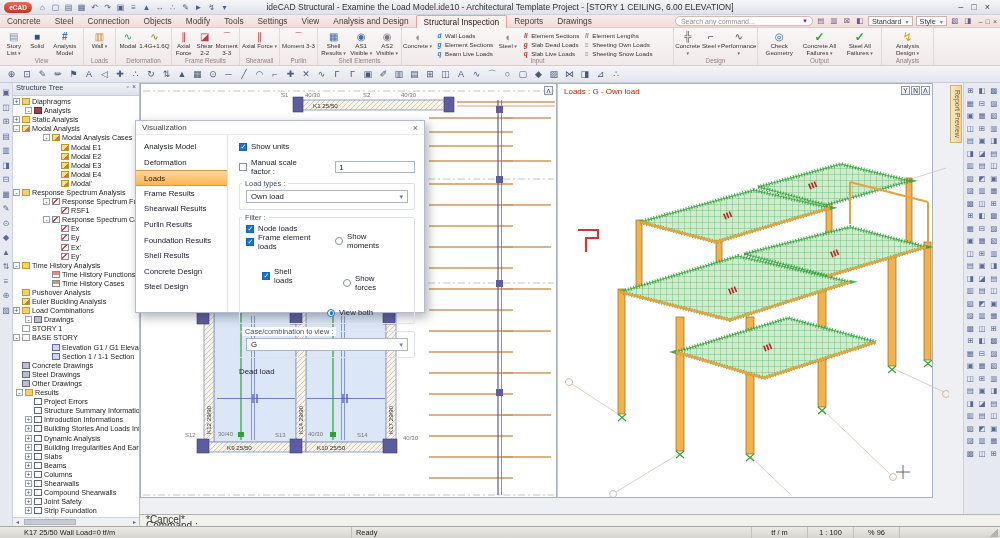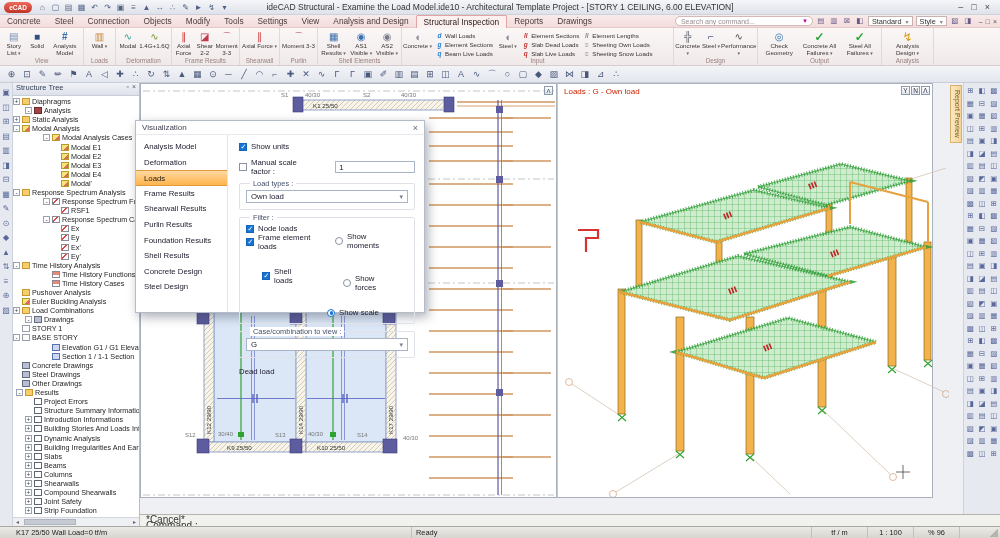--- a/index.html
+++ b/index.html
@@ -115,33 +115,33 @@
 .dcontent{flex:1;padding:7px 9px 0 11px;font-size:7.8px;color:#223}
 .drow{display:flex;align-items:center;gap:4px;margin-bottom:7px}
 .cb{width:8px;height:8px;border:1px solid #8a93a3;background:#fff;flex:none;position:relative}
 .cb[data-checked="true"]{background:#1673d2;border-color:#1266bd}
 .cb[data-checked="true"]::after{content:"✓";position:absolute;left:0.5px;top:-1px;color:#fff;font-size:7px;line-height:8px}
 .rb{width:8px;height:8px;border:1px solid #8a93a3;border-radius:50%;background:#fff;flex:none;position:relative}
 .rb[data-on="true"]{border-color:#1673d2}
 .rb[data-on="true"]::after{content:"";position:absolute;left:1.5px;top:1.5px;width:3.5px;height:3.5px;border-radius:50%;background:#1673d2}
 .dinput{width:86px;height:12px;border:1px solid #a9b4c8;font-size:7.8px;padding:0 3px;margin-left:14px;color:#223;display:flex;align-items:center;background:#fff}
 .dfs{border:1px solid #dfe2e8;border-radius:2px;margin-bottom:7px;padding:6px 6px 6px;position:relative}
-.dlegend{position:absolute;top:-5px;left:10px;background:#fff;padding:0 3px;font-size:7.4px;color:#44506a}
+.dlegend{position:absolute;top:-5px;left:2px;background:#fff;padding:0 3px;font-size:7.4px;color:#44506a}
 .dselect{height:13px;border:1px solid #a9b4c8;background:#fff;display:flex;align-items:center;justify-content:space-between;padding:0 4px;font-size:7.8px;color:#223}
 .dsarrow{color:#78828f;font-size:7px}
 .filterwrap{display:flex}
 .fcol{display:flex;flex-direction:column;flex:1}
 .dnote{margin-top:9px}
 
 
 .cmd{position:absolute;left:140px;right:0;top:514px;height:28px;background:#f1f1ee;border-top:1px solid #b4b4ab;font-size:10px;color:#333;padding:2px 0 0 6px;z-index:6}
 .cmd div{line-height:6.4px}
 .statusbar{position:absolute;left:0;right:0;bottom:0;height:12px;background:linear-gradient(#eceae6,#d7d5cf);border-top:1px solid #a8a8a2;font-size:7.4px;color:#222;display:flex;align-items:center;z-index:31}
 .sbcell{height:100%;display:flex;align-items:center;border-right:1px solid #c2c1bb;padding:0 4px}
-.sb1{width:412px;padding-left:16px}
+.sb1{width:352px;padding-left:24px}
 .sb2{width:400px}
 .sb3{width:56px;justify-content:center}
 .sb4{width:46px;justify-content:center}
 .sb5{width:46px;justify-content:center}
 .sbrest{flex:1;border-right:none;justify-content:flex-end;padding-right:2px}
 .sbgrip{width:9px;height:9px;background:linear-gradient(135deg,transparent 55%,#b5b4ae 55%)}
 </style>
 </head>
 <body>
 
@@ -1345,21 +1345,21 @@
                   <span>Show moments</span>
                 </div>
 
                 <div class="drow" style="margin:16px">
                   <span class="rb" data-on="false"></span>
                   <span>Show forces</span>
                 </div>
 
                 <div class="drow" style="margin:0">
                   <span class="rb" data-on="true"></span>
-                  <span>Show scale</span>
+                  <span>View both</span>
                 </div>
 
             </div>
           </div>
         </div>
         <div class="dfs">
           <span class="dlegend">Case/combination to view :</span>
           <div class="dselect">
             <span>G</span>
             <span class="dsarrow">▾</span>

